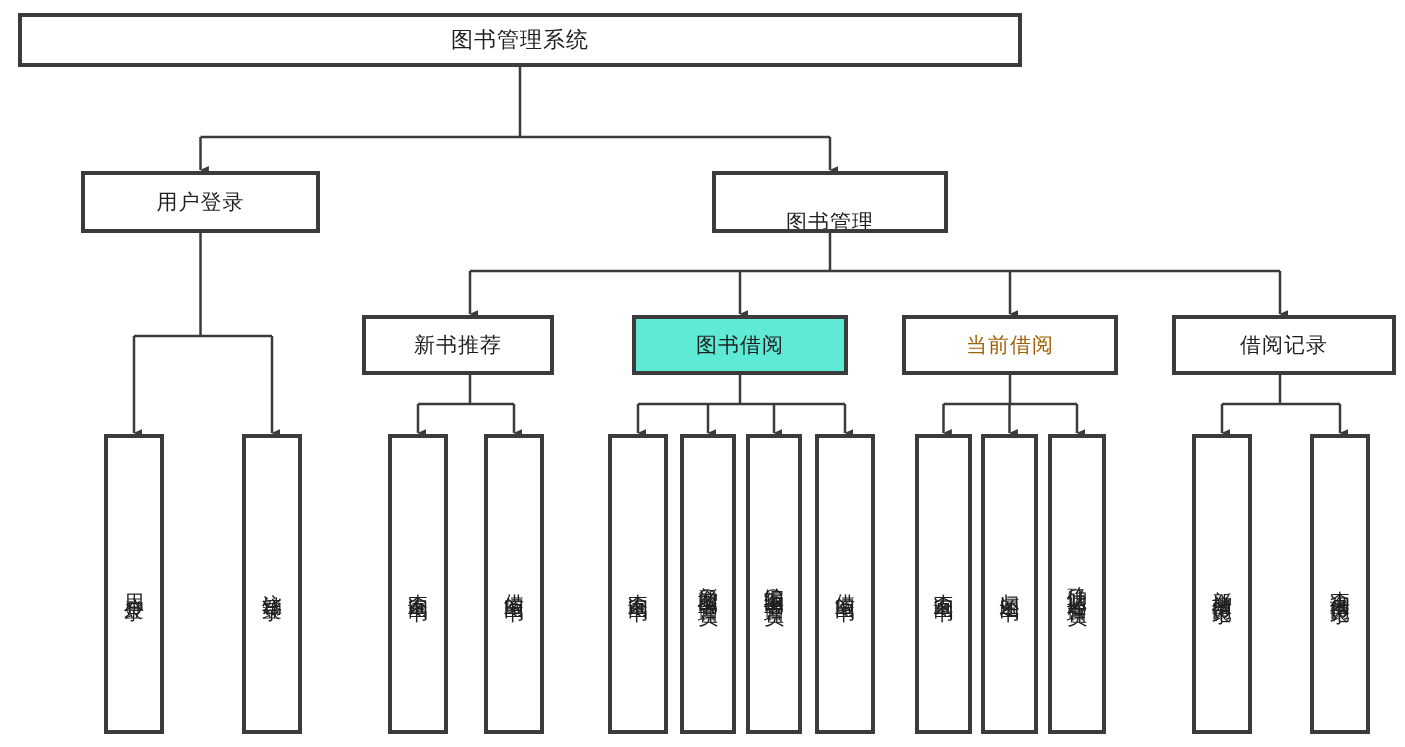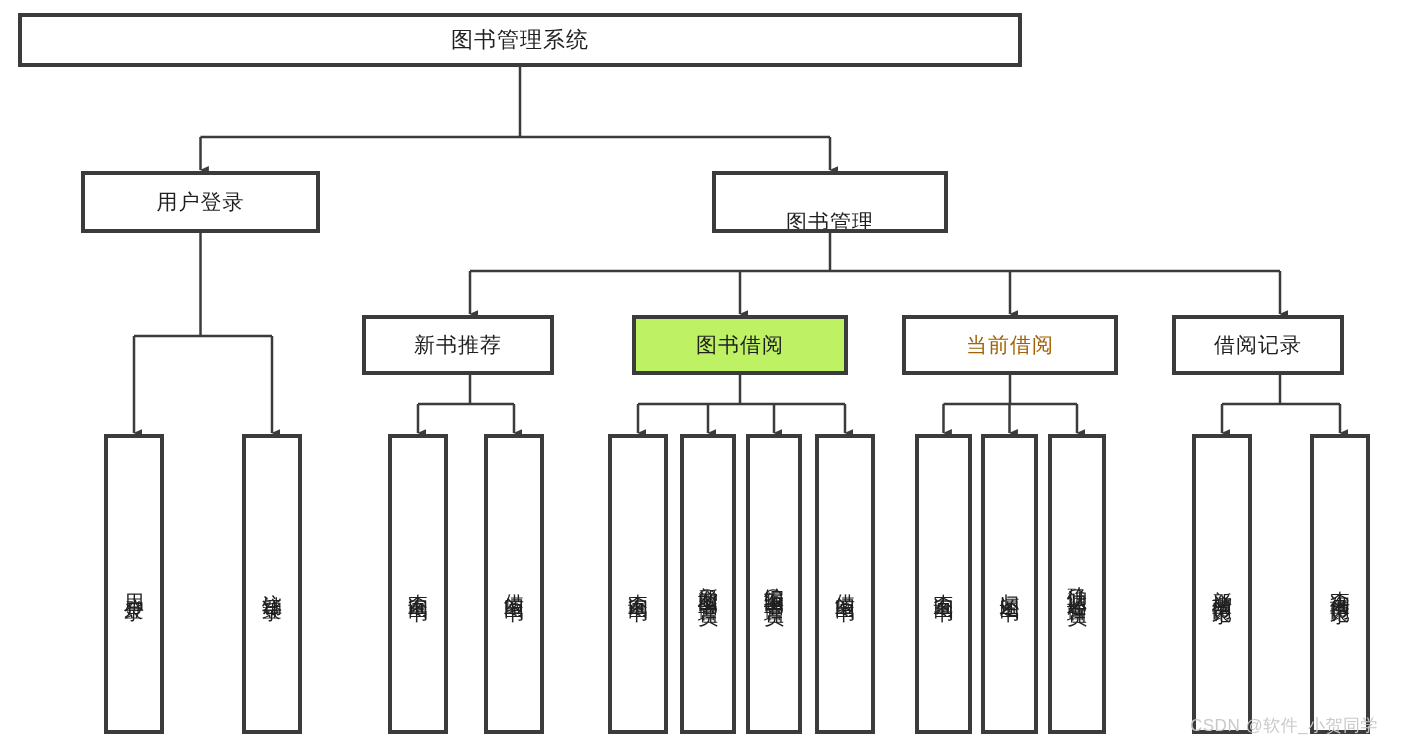--- a/index.html
+++ b/index.html
@@ -114,27 +114,27 @@
       </div>
       <div class="node" style="left: 81px; top: 171px; width: 239px; height: 62px; border-color: rgb(59, 59, 59); background: rgb(255, 255, 255);">
         <span class="node-label" style="color: rgb(31, 31, 31);">用户登录</span>
       </div>
       <div class="node" style="left: 712px; top: 171px; width: 236px; height: 62px; border-color: rgb(59, 59, 59); background: rgb(255, 255, 255);">
         <span class="node-label" style="color: rgb(31, 31, 31); margin-top: 40px;">图书管理</span>
       </div>
       <div class="node" style="left: 362px; top: 315px; width: 192px; height: 60px; border-color: rgb(59, 59, 59); background: rgb(255, 255, 255);">
         <span class="node-label" style="color: rgb(31, 31, 31);">新书推荐</span>
       </div>
-      <div class="node" style="left: 632px; top: 315px; width: 216px; height: 60px; border-color: rgb(59, 59, 59); background: #bef264;">
+      <div class="node" style="left: 632px; top: 315px; width: 216px; height: 60px; border-color: rgb(59, 59, 59); background: #5eead4;">
         <span class="node-label" style="color: rgb(31, 31, 31);">图书借阅</span>
       </div>
       <div class="node" style="left: 902px; top: 315px; width: 216px; height: 60px; border-color: rgb(59, 59, 59); background: rgb(255, 255, 255);">
         <span class="node-label" style="color: #a16207;">当前借阅</span>
       </div>
-      <div class="node" style="left: 1172px; top: 315px; width: 172px; height: 60px; border-color: rgb(59, 59, 59); background: rgb(255, 255, 255);">
+      <div class="node" style="left: 1172px; top: 315px; width: 224px; height: 60px; border-color: rgb(59, 59, 59); background: rgb(255, 255, 255);">
         <span class="node-label" style="color: rgb(31, 31, 31);">借阅记录</span>
       </div>
       <div class="node vertical" style="left: 104px; top: 434px; width: 60px; height: 300px; border-color: rgb(59, 59, 59); background: rgb(255, 255, 255);">
         <span class="node-label" style="color: rgb(31, 31, 31);">用户登录</span>
       </div>
       <div class="node vertical" style="left: 242px; top: 434px; width: 60px; height: 300px; border-color: rgb(59, 59, 59); background: rgb(255, 255, 255);">
         <span class="node-label" style="color: rgb(31, 31, 31);">注销登录</span>
       </div>
       <div class="node vertical" style="left: 388px; top: 434px; width: 60px; height: 300px; border-color: rgb(59, 59, 59); background: rgb(255, 255, 255);">
         <span class="node-label" style="color: rgb(31, 31, 31);">查询图书</span>
@@ -163,14 +163,13 @@
       <div class="node vertical" style="left: 1048px; top: 434px; width: 58px; height: 300px; border-color: rgb(59, 59, 59); background: rgb(255, 255, 255);">
         <span class="node-label" style="color: rgb(31, 31, 31);">确认归还（管理员）</span>
       </div>
       <div class="node vertical" style="left: 1192px; top: 434px; width: 60px; height: 300px; border-color: rgb(59, 59, 59); background: rgb(255, 255, 255);">
         <span class="node-label" style="color: rgb(31, 31, 31);">新增借阅记录</span>
       </div>
       <div class="node vertical" style="left: 1310px; top: 434px; width: 60px; height: 300px; border-color: rgb(59, 59, 59); background: rgb(255, 255, 255);">
         <span class="node-label" style="color: rgb(31, 31, 31);">查询借阅记录</span>
       </div>
     </div>
-  <div class="watermark" style="left: 1190px; top: 714px; color: rgb(201, 201, 201);">CSDN @软件_小贺同学</div>
 </div>
 
 </body></html>

